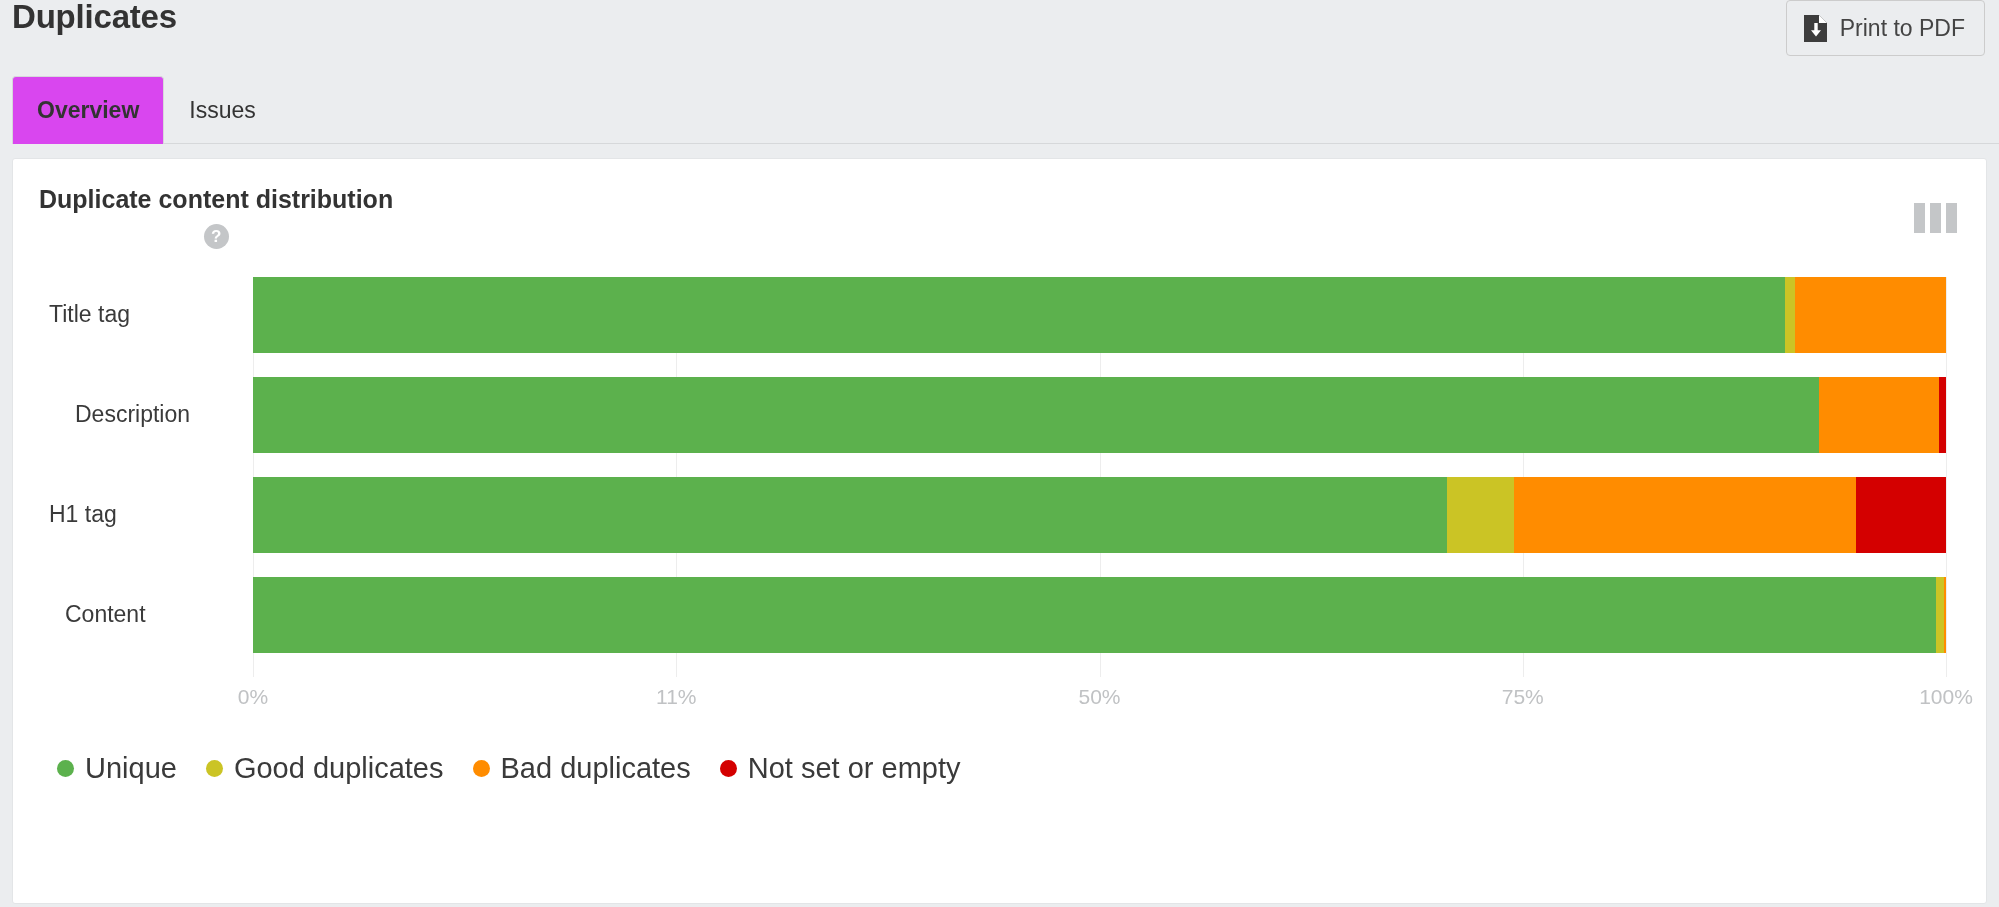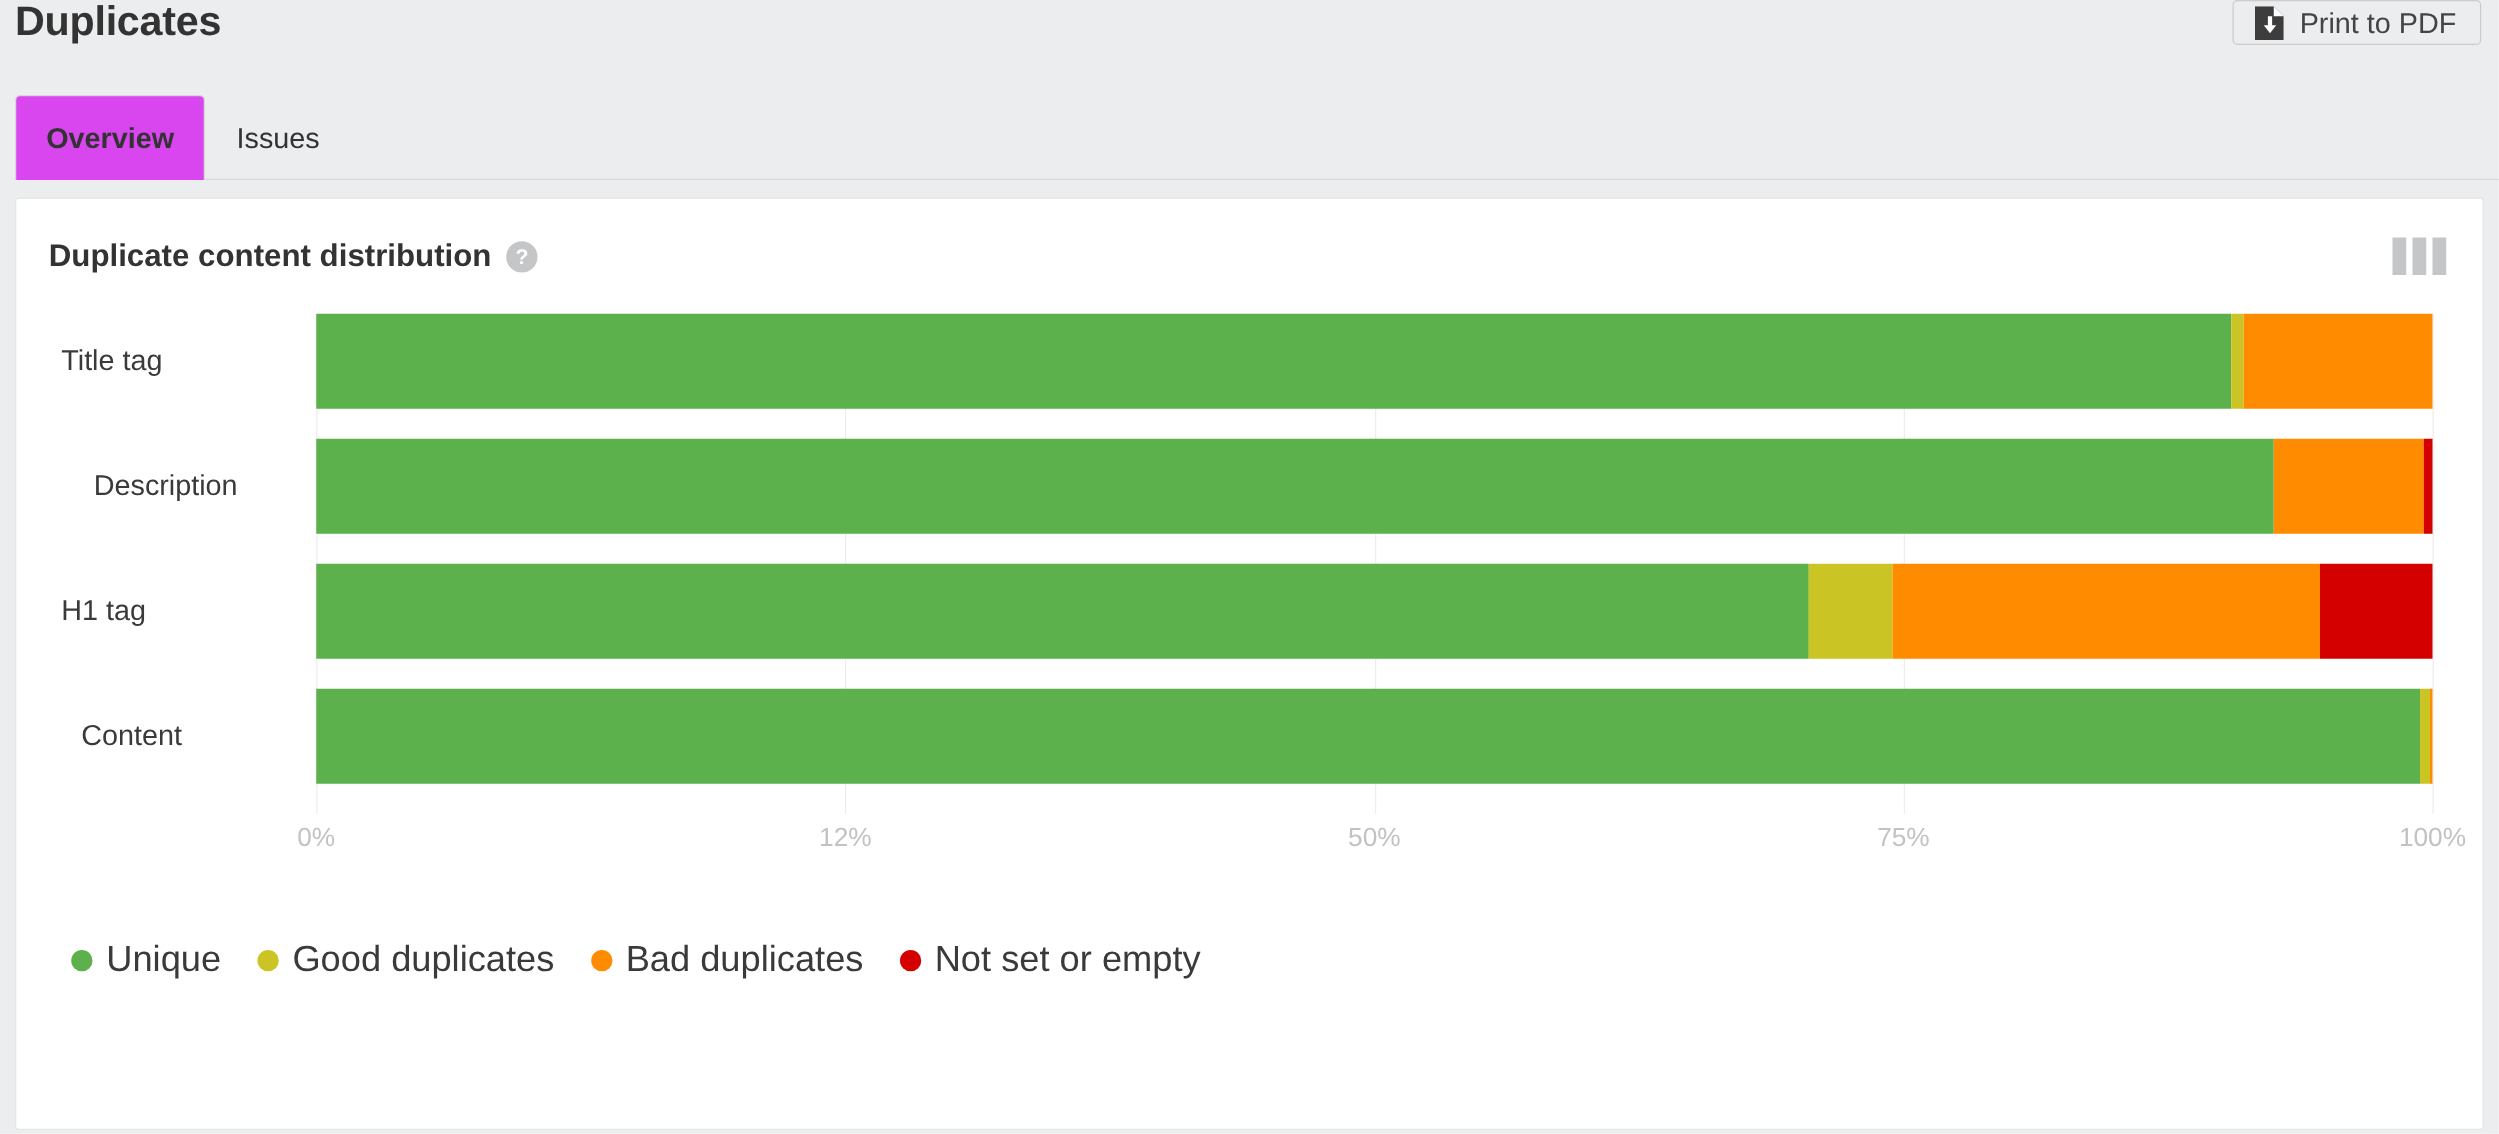--- a/index.html
+++ b/index.html
@@ -30,21 +30,21 @@
     font-weight: bold;
     color: #333;
     letter-spacing: -0.2px;
     line-height: 1;
     margin: 0;
   }
   .print-btn {
     display: inline-flex;
     align-items: center;
     gap: 13px;
-    height: 36px;
+    height: 56px;
     padding: 0 19px 0 17px;
     background: #ebedef;
     border: 1px solid #ccc;
     border-radius: 4px;
     font-size: 23px;
     color: #444;
     cursor: pointer;
     font-family: "Liberation Sans", sans-serif;
   }
   .doc-icon { width: 23px; height: 27px; display: block; }
@@ -99,20 +99,21 @@
   .card-head {
     display: flex;
     align-items: center;
     justify-content: space-between;
     padding: 28px 26px 0 26px;
   }
   .card-title-wrap {
     display: flex;
     align-items: center;
     gap: 12px;
+    flex-direction: column;
   }
   .card-title {
     font-size: 25px;
     font-weight: bold;
     color: #333;
     line-height: 1;
   }
   .help-icon {
     width: 25px; height: 25px;
     border-radius: 50%;
@@ -285,21 +286,21 @@
           <div class="seg" title="Not set or empty: 5.3%" style="width: 5.3%; background: rgb(212, 0, 0);"></div>
         </div>
         <div class="bar-row" style="top: 300px; height: 76px;">
           <div class="seg" title="Unique: 99.4%" style="width: 99.4%; background: rgb(92, 177, 77);"></div>
           <div class="seg" title="Good duplicates: 0.5%" style="width: 0.5%; background: rgb(203, 196, 37);"></div>
           <div class="seg" title="Bad duplicates: 0.1%" style="width: 0.1%; background: rgb(255, 140, 0);"></div>
         </div>
       </div>
     <div class="xlabels" id="xlabels">
         <div class="xtick" style="left: 0%;">0%</div>
-        <div class="xtick" style="left: 25%;">12%</div>
+        <div class="xtick" style="left: 25%;">11%</div>
         <div class="xtick" style="left: 50%;">50%</div>
         <div class="xtick" style="left: 75%;">75%</div>
         <div class="xtick" style="left: 100%;">100%</div>
       </div>
   </div>
 
   <div class="legend" id="legend">
       <div class="legend-item">
         <span class="legend-dot" style="background: rgb(92, 177, 77);"></span>
         <span>Unique</span>

